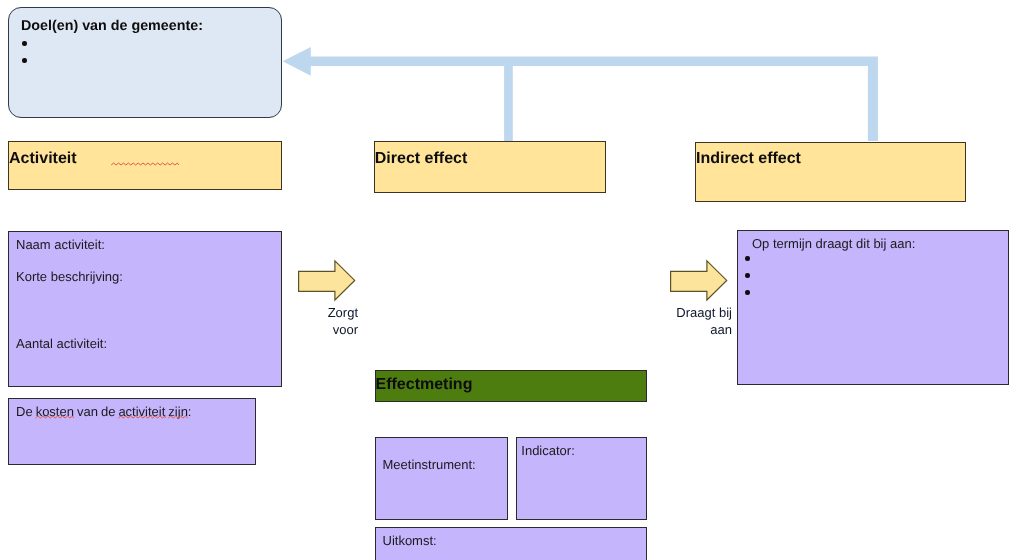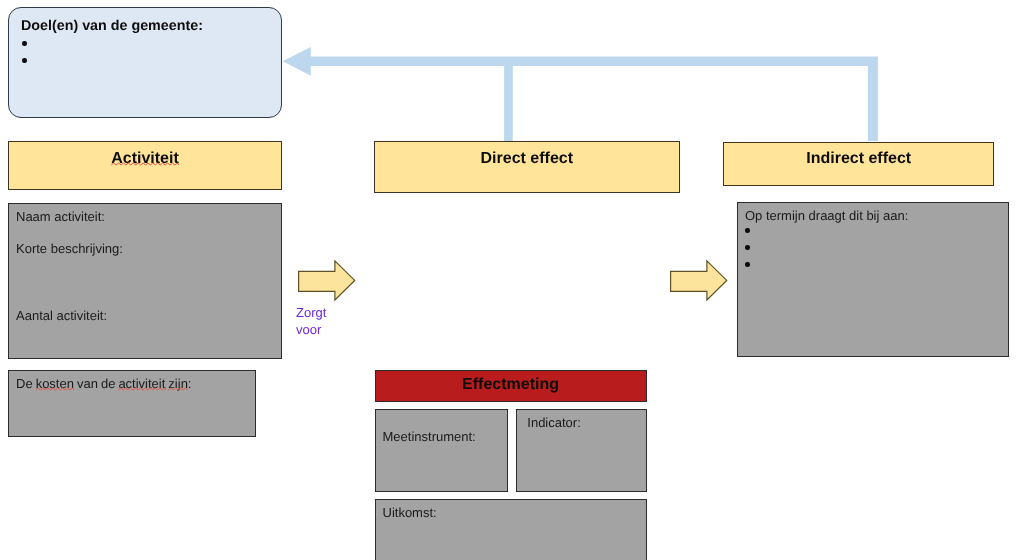--- a/index.html
+++ b/index.html
@@ -8,28 +8,28 @@
   .stage{position:relative;width:1024px;height:560px;background:#fff;}
   .box{position:absolute;box-sizing:border-box;padding-left:31px;}
 
   .goalbox{left:8px;top:7px;width:274px;height:111px;background:#DEE8F4;
            border:1.3px solid #2F3B49;border-radius:13px;}
   .goal-title{position:absolute;left:12px;top:10px;font-weight:bold;font-size:14.3px;
               line-height:16px;color:#0d0d0d;}
   .bullet{position:absolute;width:4.5px;height:4.5px;border-radius:50%;background:#0d0d0d;}
 
   .hdrbox{border:1.2px solid #3d3422;background:#FFE49A;}
-  .hdrbox.gray{background:#b91c1c;border-color:#2b2b2b;}
-  .hdr-text{position:absolute;left:0;right:0;text-align:center;font-weight:bold;
+  .hdrbox.gray{background:#4d7c0f;border-color:#2b2b2b;}
+  .hdr-text{position:absolute;left:0;right:0;text-align:left;font-weight:bold;
             font-size:16px;line-height:17px;color:#0d0d0d;}
 
-  .wbox{border:1.2px solid #2b2b2b;background:#a3a3a3;}
+  .wbox{border:1.2px solid #2b2b2b;background:#c4b5fd;margin-top:28px;}
   .lbl{position:absolute;font-size:13px;line-height:15px;color:#1a1a1a;white-space:nowrap;}
   .lbl.tight{word-spacing:-0.6px;}
-  .arrowlbl{position:absolute;font-size:13px;line-height:17px;color:#6d28d9;text-align:left;}
+  .arrowlbl{position:absolute;font-size:13px;line-height:17px;color:#0f172a;text-align:right;}
   svg{position:absolute;overflow:visible;}
   svg.sq{overflow:hidden;}
   svg.sq path{stroke:#E2594A;stroke-width:1.0;fill:none;}
 </style>
 </head>
 <body>
 
 <div class="stage">
 
   <div class="box goalbox">
@@ -55,52 +55,56 @@
   </div>
   <div class="box wbox" style="left:8px;top:370px;width:248px;height:67px">
     <div class="lbl tight" style="left:7px;top:5px">De kosten van de activiteit zijn:</div>
     <svg class="sq" style="left:0;top:16px;width:274px;height:4px" viewBox="0 0 274 4">
         <path d="M 26.63 3.0 L 29.07 1 L 31.52 3 L 33.98 1 L 36.43 3 L 38.88 1 L 41.33 3 L 43.78 1 L 46.23 3 L 48.68 1 L 51.13 3 L 53.58 1 L 56.03 3 L 58.48 1 L 60.93 3 L 63.38 1 L 64.94 3"></path>
         <path d="M 109.38 3.0 L 111.83 1 L 114.28 3 L 116.73 1 L 119.18 3 L 121.63 1 L 124.08 3 L 126.53 1 L 128.98 3 L 131.43 1 L 133.88 3 L 136.32 1 L 138.77 3 L 141.22 1 L 143.67 3 L 146.12 1 L 148.57 3 L 151.02 1 L 153.47 3 L 155.92 1 L 156.36 3"></path>
         <path d="M 159.34 3.0 L 161.79 1 L 164.24 3 L 166.69 1 L 169.14 3 L 171.59 1 L 174.04 3 L 176.49 1 L 178.88 3"></path>
       </svg>
   </div>
 
-  <div class="box hdrbox" style="left:373.8px;top:141px;width:306px;height:52px">
+  <div class="box hdrbox" style="left:373.8px;top:141px;width:232px;height:52px">
     <div class="hdr-text" style="top:8px">Direct effect</div>
   </div>
 
   <div class="box hdrbox gray" style="left:374.5px;top:370px;width:272px;height:31.5px">
     <div class="hdr-text" style="top:5px">Effectmeting</div>
   </div>
   <div class="box wbox" style="left:374.5px;top:408.5px;width:133.5px;height:83.5px">
     <div class="lbl" style="left:7px;top:19px">Meetinstrument:</div>
   </div>
   <div class="box wbox" style="left:516.3px;top:408.5px;width:130.5px;height:83.5px">
-    <div class="lbl" style="left:10px;top:5px">Indicator:</div>
+    <div class="lbl" style="left:4px;top:5px">Indicator:</div>
   </div>
   <div class="box wbox" style="left:374.5px;top:499px;width:272.5px;height:63px">
     <div class="lbl" style="left:7px;top:5px">Uitkomst:</div>
   </div>
 
-  <div class="box hdrbox" style="left:723px;top:141.5px;width:271.4px;height:44px">
+  <div class="box hdrbox" style="left:695px;top:141.5px;width:271.4px;height:60px">
     <div class="hdr-text" style="top:7.5px">Indirect effect</div>
   </div>
   <div class="box wbox" style="left:737px;top:202px;width:272px;height:155px">
-    <div class="lbl" style="left:7px;top:5px">Op termijn draagt dit bij aan:</div>
+    <div class="lbl" style="left:14px;top:5px">Op termijn draagt dit bij aan:</div>
     <div class="bullet" style="left:7px;top:25px"></div>
     <div class="bullet" style="left:7px;top:42px"></div>
     <div class="bullet" style="left:7px;top:59px"></div>
   </div>
 
   <svg style="left:298.4px;top:259px;width:60px;height:43px" viewBox="0 0 60 43">
     <path d="M 0.6 12.3 L 36.9 12.3 L 36.9 1.9 L 56.7 21.4 L 36.9 41.0 L 36.9 32.4 L 0.6 32.4 Z" fill="#FCE49C" stroke="#5E5224" stroke-width="1.2"></path>
   </svg>
   <div class="arrowlbl" style="left:296px;top:304px;width:62px">
     <div>Zorgt</div>
     <div>voor</div>
   </div>
 
   <svg style="left:669.5px;top:259px;width:60px;height:43px" viewBox="0 0 60 43">
     <path d="M 0.6 12.3 L 36.9 12.3 L 36.9 1.9 L 56.7 21.4 L 36.9 41.0 L 36.9 32.4 L 0.6 32.4 Z" fill="#FCE49C" stroke="#5E5224" stroke-width="1.2"></path>
   </svg>
+  <div class="arrowlbl" style="left:652px;top:304px;width:80px">
+    <div>Draagt bij</div>
+    <div>aan</div>
+  </div>
 
 </div>
 
 </body></html>

